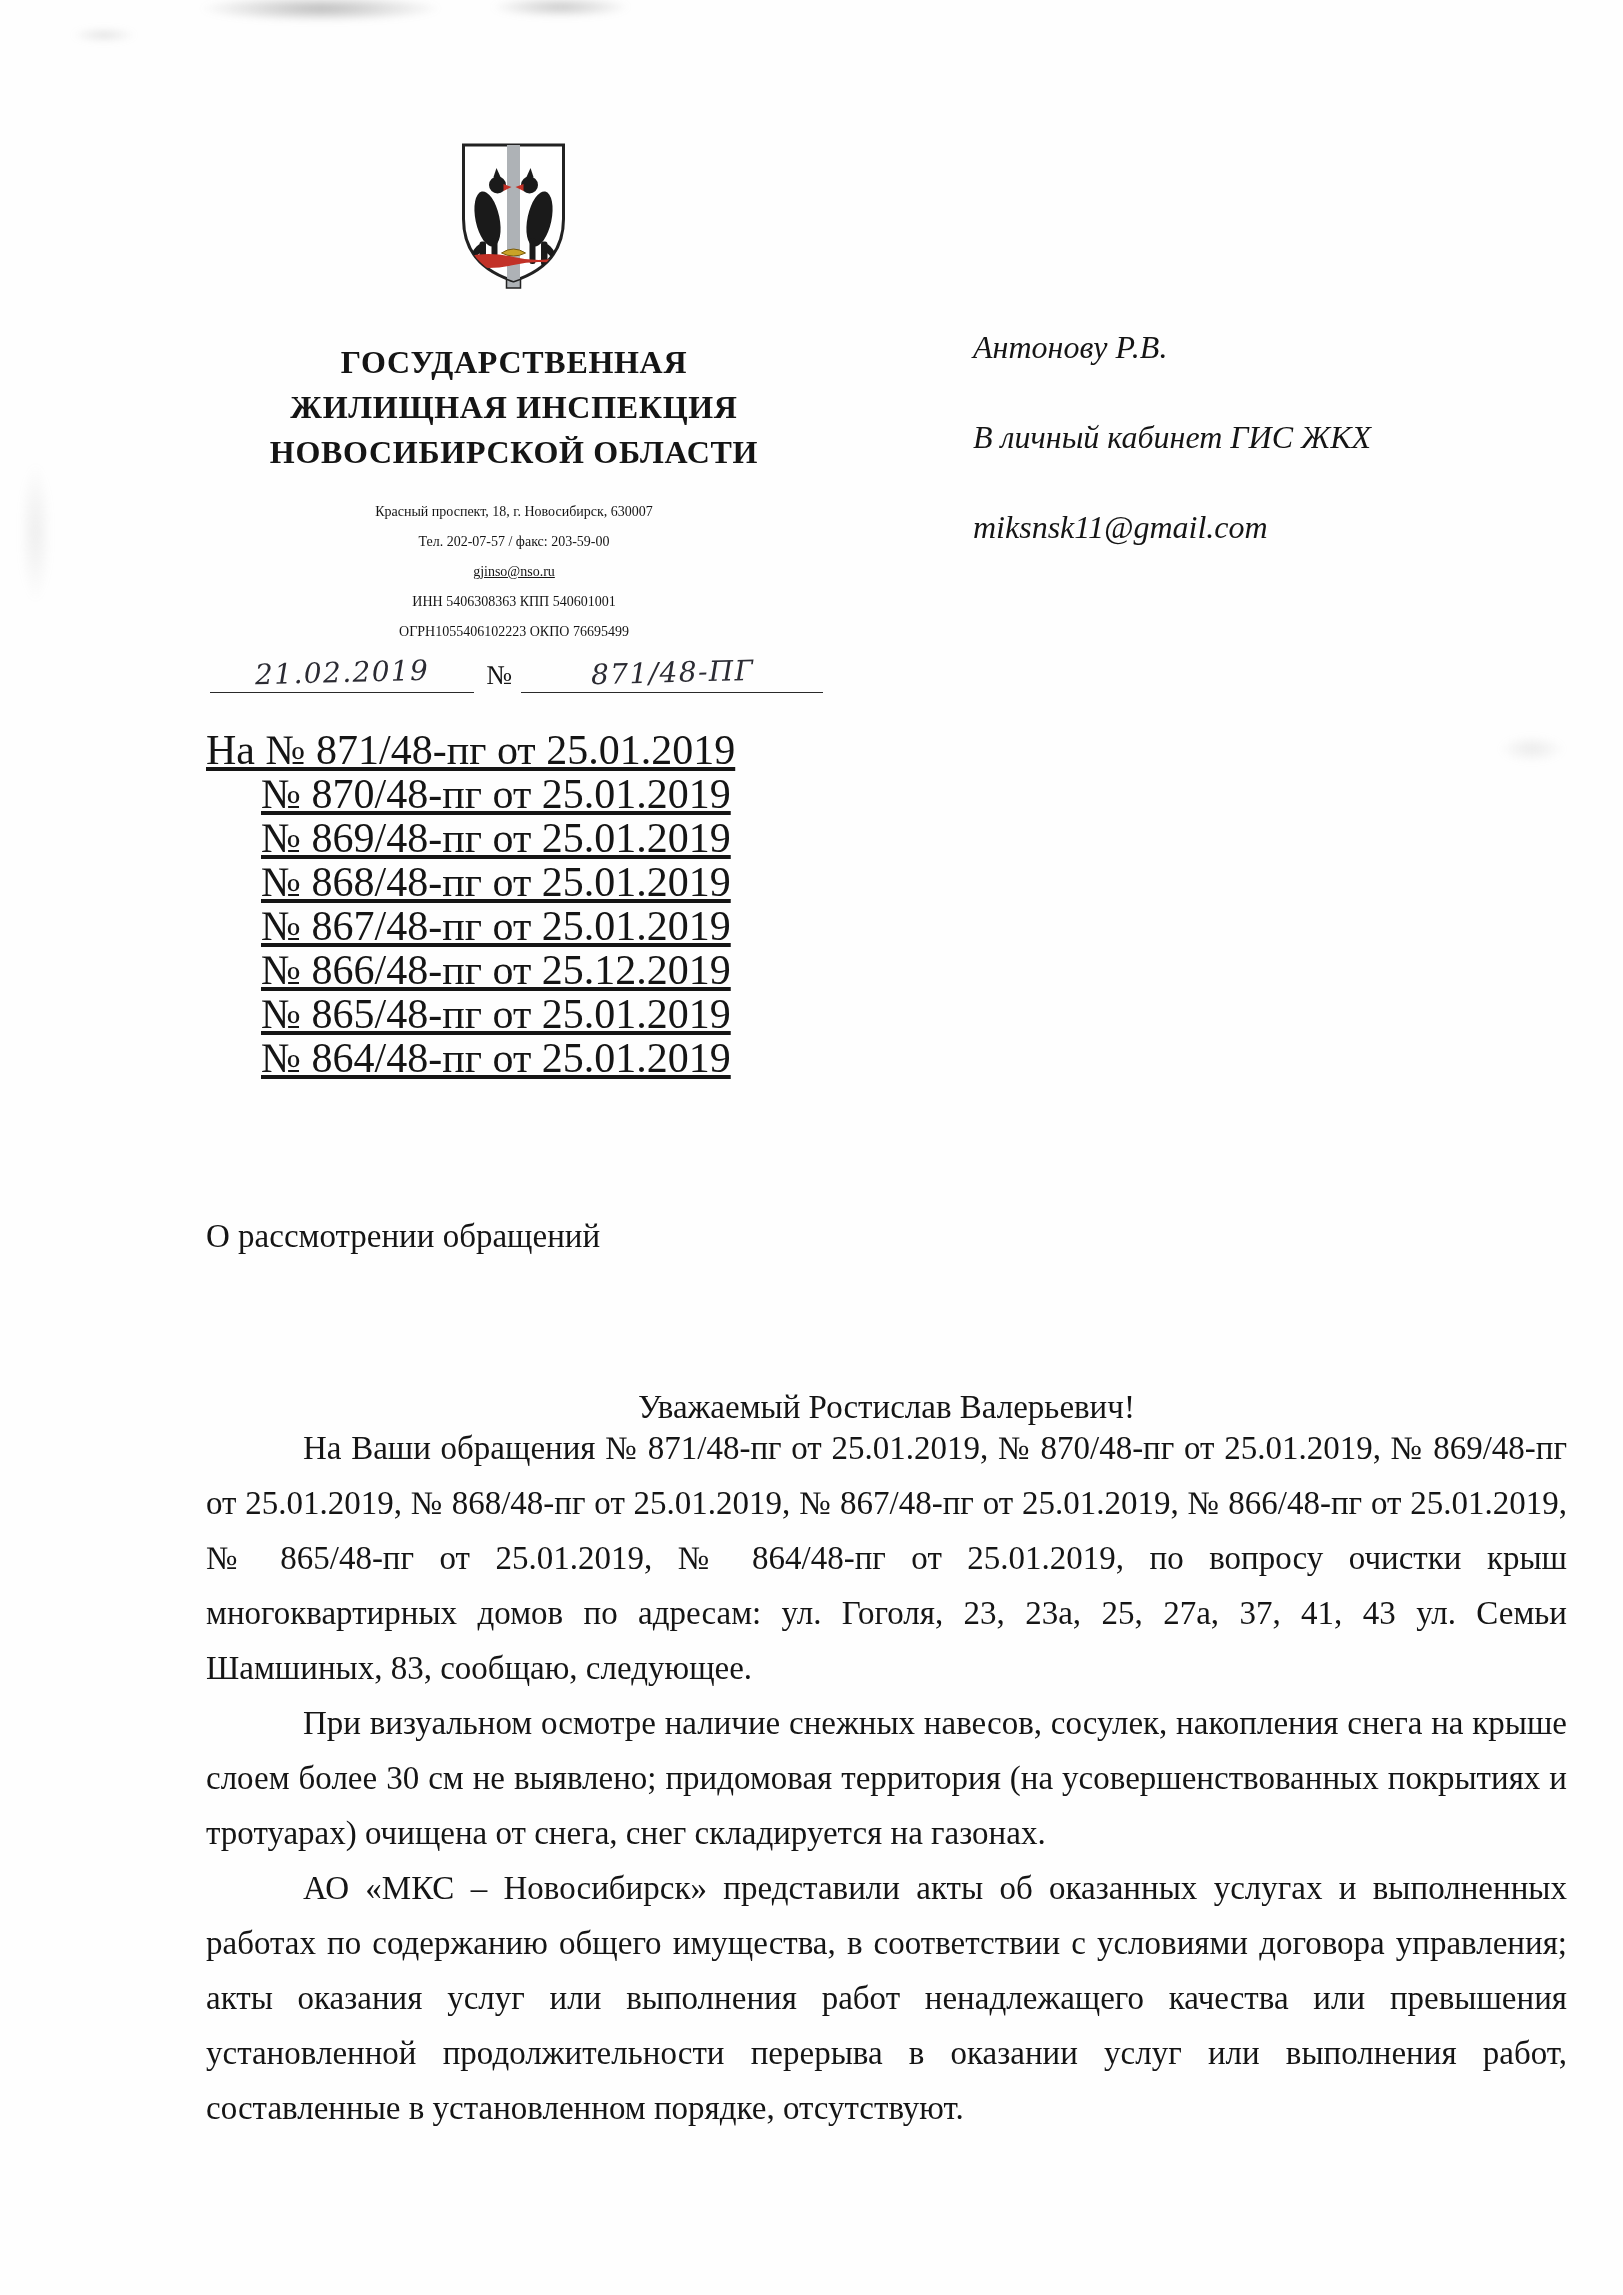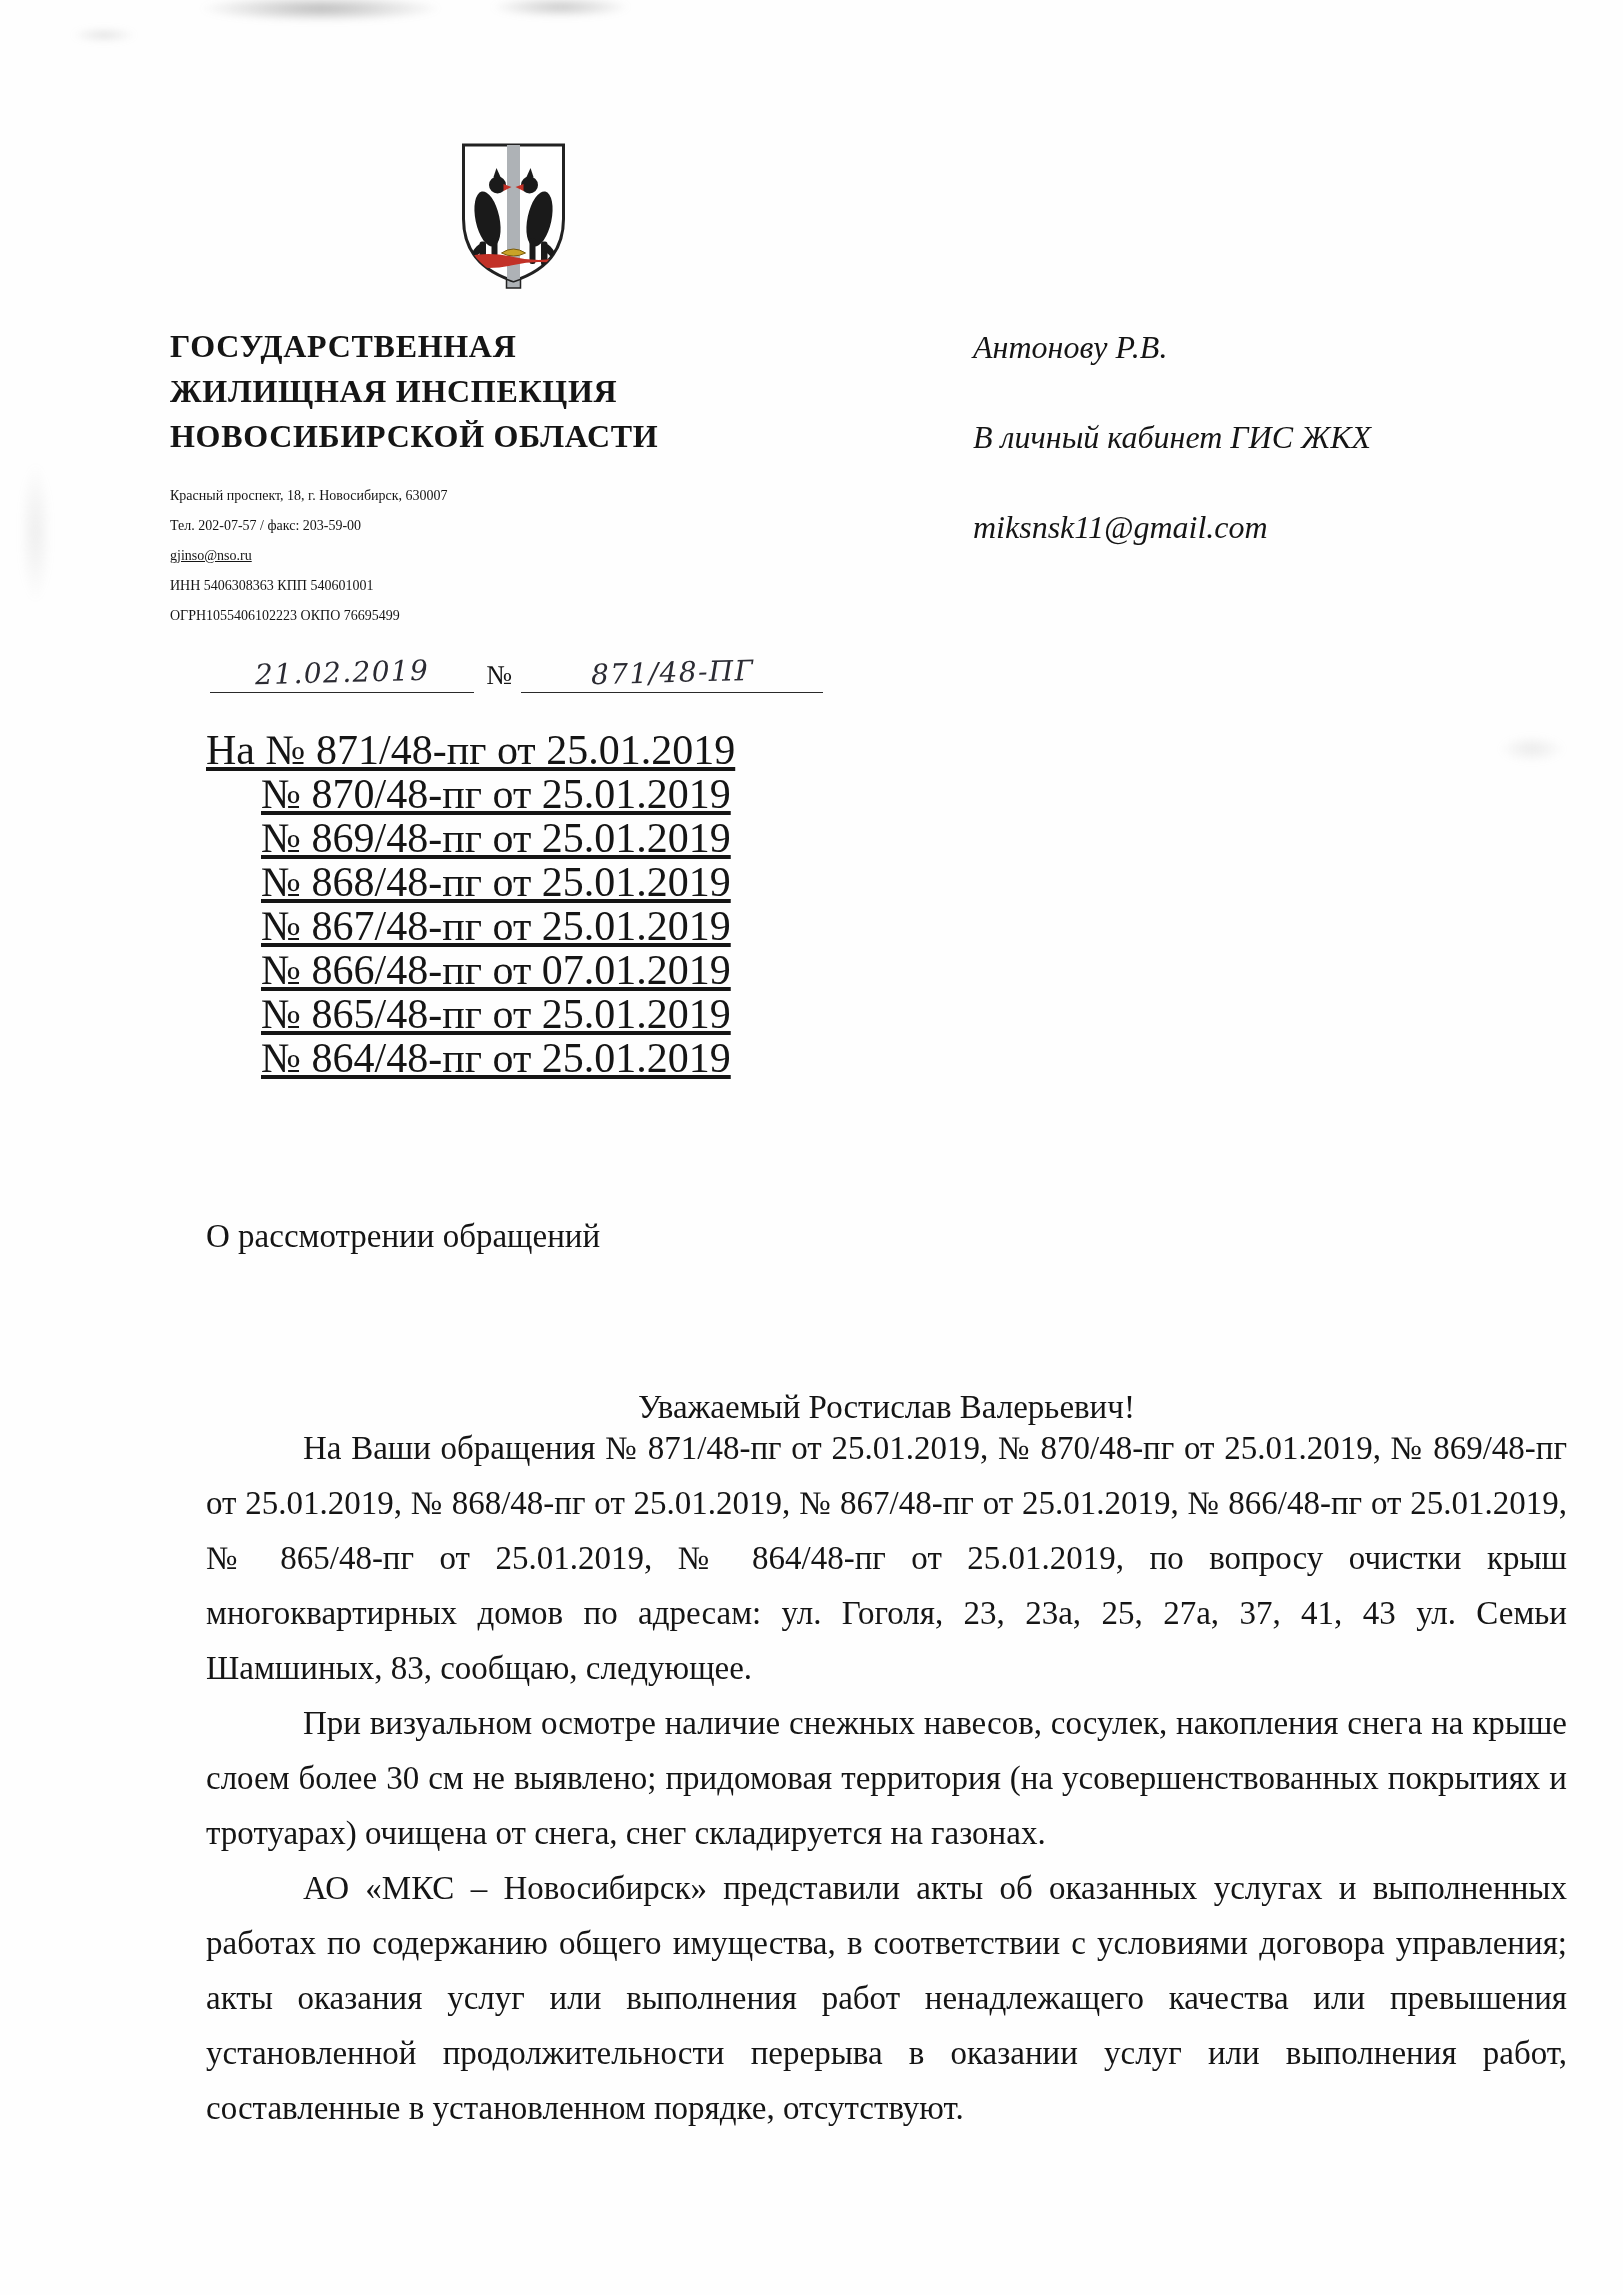--- a/index.html
+++ b/index.html
@@ -14,21 +14,21 @@
   
   .smudge{position:absolute;pointer-events:none;filter:blur(3.3px);}
   .smudge.s1{left:198px;top:-4.7px;width:245px;height:27px;background:radial-gradient(ellipse at center,rgba(110,110,110,.45),rgba(110,110,110,0) 70%);}
   .smudge.s2{left:490px;top:-3.8px;width:141px;height:22px;background:radial-gradient(ellipse at center,rgba(120,120,120,.38),rgba(120,120,120,0) 70%);}
   .smudge.s3{left:71px;top:27px;width:66px;height:16px;background:radial-gradient(ellipse at center,rgba(140,140,140,.22),rgba(140,140,140,0) 70%);}
   .smudge.s4{left:1499px;top:735px;width:66px;height:28px;background:radial-gradient(ellipse at center,rgba(150,150,150,.18),rgba(150,150,150,0) 70%);}
   .smudge.s5{left:19px;top:462px;width:33px;height:141px;background:radial-gradient(ellipse at center,rgba(150,150,150,.15),rgba(150,150,150,0) 70%);}
 
   .coat{position:absolute;left:452px;top:139px;width:123px;height:150px;}
 
-  .org-block{position:absolute;left:170px;top:324px;width:688px;text-align:left;}
+  .org-block{position:absolute;left:170px;top:340px;width:688px;text-align:center;}
   .org-name{font-weight:bold;font-size:32px;line-height:45px;letter-spacing:0.7px;}
   .org-contacts{margin-top:22px;font-size:14px;line-height:30px;}
   .org-email{text-decoration:underline;}
 
   .req-line{position:absolute;left:210px;top:656px;width:707px;display:flex;align-items:flex-end;}
   .slot{border-bottom:1.4px solid #2a2a2a;text-align:center;padding-bottom:2.8px;}
   .slot-date{width:264px;}
   .slot-num{width:302px;}
   .no-label{font-size:27px;padding:0 9.4px 1.9px 12.3px;}
   .hw{
@@ -137,21 +137,21 @@
     <div>В личный кабинет ГИС ЖКХ</div>
     <div>miksnsk11@gmail.com</div>
   </div>
 
   <div class="references">
     <div class="ref-item">На № 871/48-пг от 25.01.2019</div>
     <div class="ref-item">№ 870/48-пг от 25.01.2019</div>
     <div class="ref-item">№ 869/48-пг от 25.01.2019</div>
     <div class="ref-item">№ 868/48-пг от 25.01.2019</div>
     <div class="ref-item">№ 867/48-пг от 25.01.2019</div>
-    <div class="ref-item">№ 866/48-пг от 07.01.2019</div>
+    <div class="ref-item">№ 866/48-пг от 25.12.2019</div>
     <div class="ref-item">№ 865/48-пг от 25.01.2019</div>
     <div class="ref-item">№ 864/48-пг от 25.01.2019</div>
   </div>
 
   <div class="subject">О рассмотрении обращений</div>
 
   <div class="salutation">Уважаемый Ростислав Валерьевич!</div>
 
   <div class="body-text">
     <p>На Ваши  обращения № 871/48-пг от 25.01.2019, № 870/48-пг от 25.01.2019, № 869/48-пг от 25.01.2019,  № 868/48-пг от 25.01.2019, № 867/48-пг от 25.01.2019, № 866/48-пг от 25.01.2019, № 865/48-пг от 25.01.2019,  № 864/48-пг от 25.01.2019, по вопросу очистки крыш многоквартирных домов по адресам: ул. Гоголя, 23, 23а, 25, 27а, 37, 41, 43 ул. Семьи Шамшиных, 83, сообщаю, следующее.</p>

